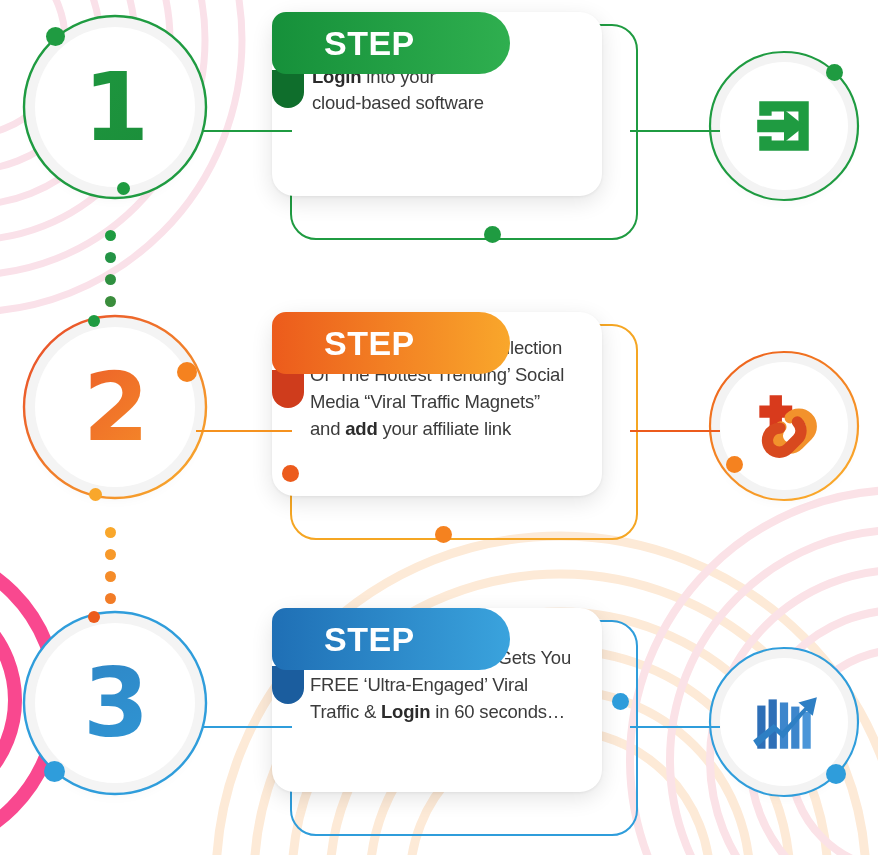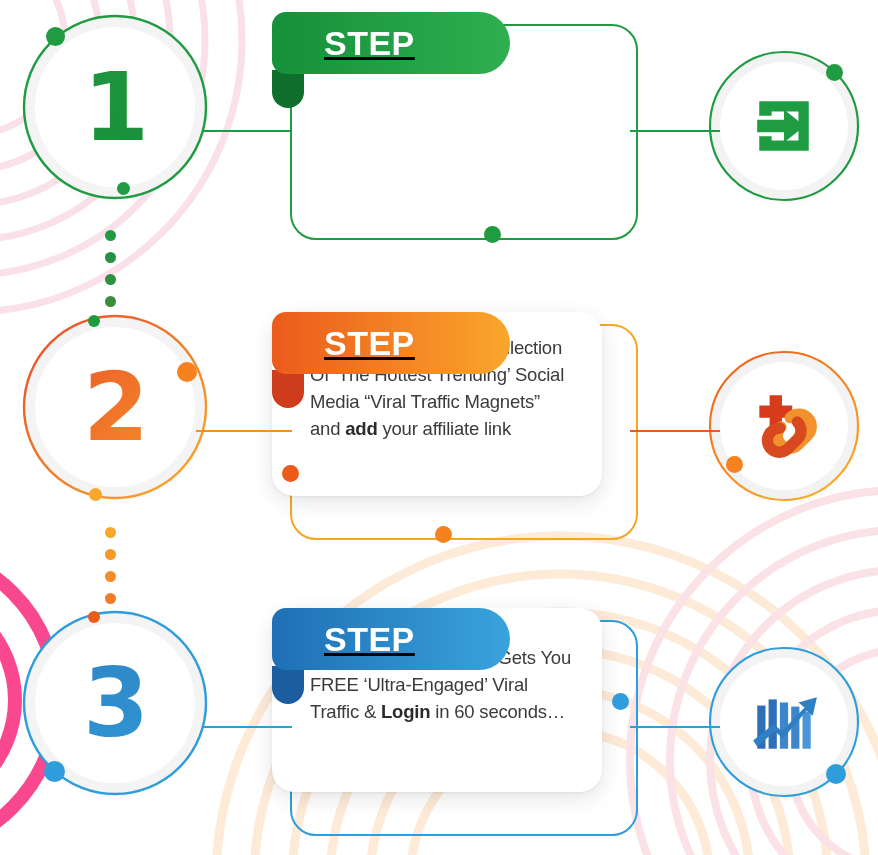--- a/index.html
+++ b/index.html
@@ -154,21 +154,20 @@
   .ribbon {
     position: absolute;
     left: 0;
     top: 0;
     width: 238px;
     height: 62px;
     border-radius: 14px 31px 31px 14px;
     display: flex;
     align-items: center;
     z-index: 3;
-    text-decoration: underline;
   }
   #ribbon-1 { background: linear-gradient(90deg, #16903a 0%, #2faf4f 100%); }
   #ribbon-2 { background: linear-gradient(90deg, #ec5b1c 0%, #f9a72b 100%); }
   #ribbon-3 { background: linear-gradient(90deg, #1f6fb5 0%, #3aa3dd 100%); }
 
   .ribbon-label {
     margin-left: 52px;
     color: #ffffff;
     font-size: 34px;
     font-weight: bold;
@@ -305,20 +304,23 @@
       <span class="edge-dot" style="left:95px; top:168px; width:13px; height:13px; background:#1f9b41;"></span>
     </div>
 
     <div class="h-line" style="left:202px; top:118px; width:90px; background:#1f9b41;"></div>
 
     <div class="h-line" style="left:630px; top:118px; width:90px; background:#1f9b41;"></div>
 
     <div class="card-wrap">
       <div class="card-outline" id="card-outline-1"></div>
       <div class="ribbon-fold" id="ribbon-fold-1"></div>
+      <div class="card-body">
+        <div class="card-text"><b>Login</b> into your<br>cloud-based software</div>
+      </div>
       <div class="ribbon" id="ribbon-1">
         <span class="ribbon-label">STEP</span>
       </div>
       <span class="edge-dot" style="left:212px; top:214px; background:#1f9b41;"></span>
     </div>
 
     <div class="icon-circle-wrap">
       <div class="icon-ring-shadow"></div>
       <svg class="icon-ring-arc" viewBox="0 0 152 152">
         <circle cx="76" cy="76" r="74" fill="none" stroke="#1f9b41" stroke-width="2.2"></circle>

